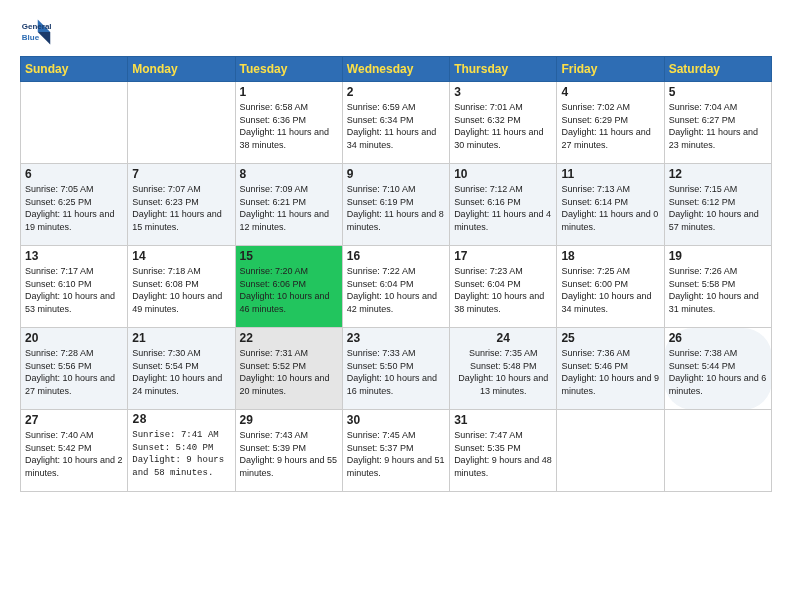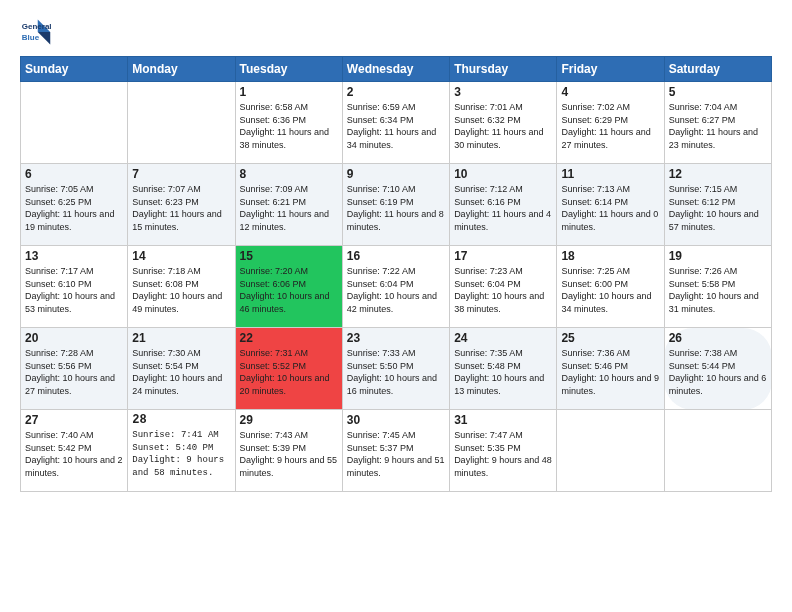--- a/index.html
+++ b/index.html
@@ -46,21 +46,21 @@
     }
     .calendar {
       flex: 1;
       border: 1px solid #ccc;
       border-collapse: collapse;
       width: 100%;
       table-layout: fixed;
     }
     .calendar th {
       background: #2e6db4;
-      color: #ffffff;
+      color: #fde047;
       font-size: 12px;
       font-weight: bold;
       padding: 5px 4px;
       text-align: left;
       border: 1px solid #2560a0;
     }
     .calendar td {
       border: 1px solid #ccc;
       vertical-align: top;
       padding: 3px 4px;
@@ -248,33 +248,33 @@
             <div class="day-info">Sunrise: 7:28 AM
 Sunset: 5:56 PM
 Daylight: 10 hours and 27 minutes.</div>
           </td>
           <td style="background: rgb(240, 244, 248);">
             <span class="day-number">21</span>
             <div class="day-info">Sunrise: 7:30 AM
 Sunset: 5:54 PM
 Daylight: 10 hours and 24 minutes.</div>
           </td>
-          <td style="background: #ef4444;">
+          <td style="background: #e5e5e5;">
             <span class="day-number">22</span>
             <div class="day-info">Sunrise: 7:31 AM
 Sunset: 5:52 PM
 Daylight: 10 hours and 20 minutes.</div>
           </td>
           <td style="background: rgb(240, 244, 248);">
             <span class="day-number">23</span>
             <div class="day-info">Sunrise: 7:33 AM
 Sunset: 5:50 PM
 Daylight: 10 hours and 16 minutes.</div>
           </td>
-          <td style="background: rgb(240, 244, 248);">
+          <td style="background: rgb(240, 244, 248); text-align: center;">
             <span class="day-number">24</span>
             <div class="day-info">Sunrise: 7:35 AM
 Sunset: 5:48 PM
 Daylight: 10 hours and 13 minutes.</div>
           </td>
           <td style="background: rgb(240, 244, 248);">
             <span class="day-number">25</span>
             <div class="day-info">Sunrise: 7:36 AM
 Sunset: 5:46 PM
 Daylight: 10 hours and 9 minutes.</div>

